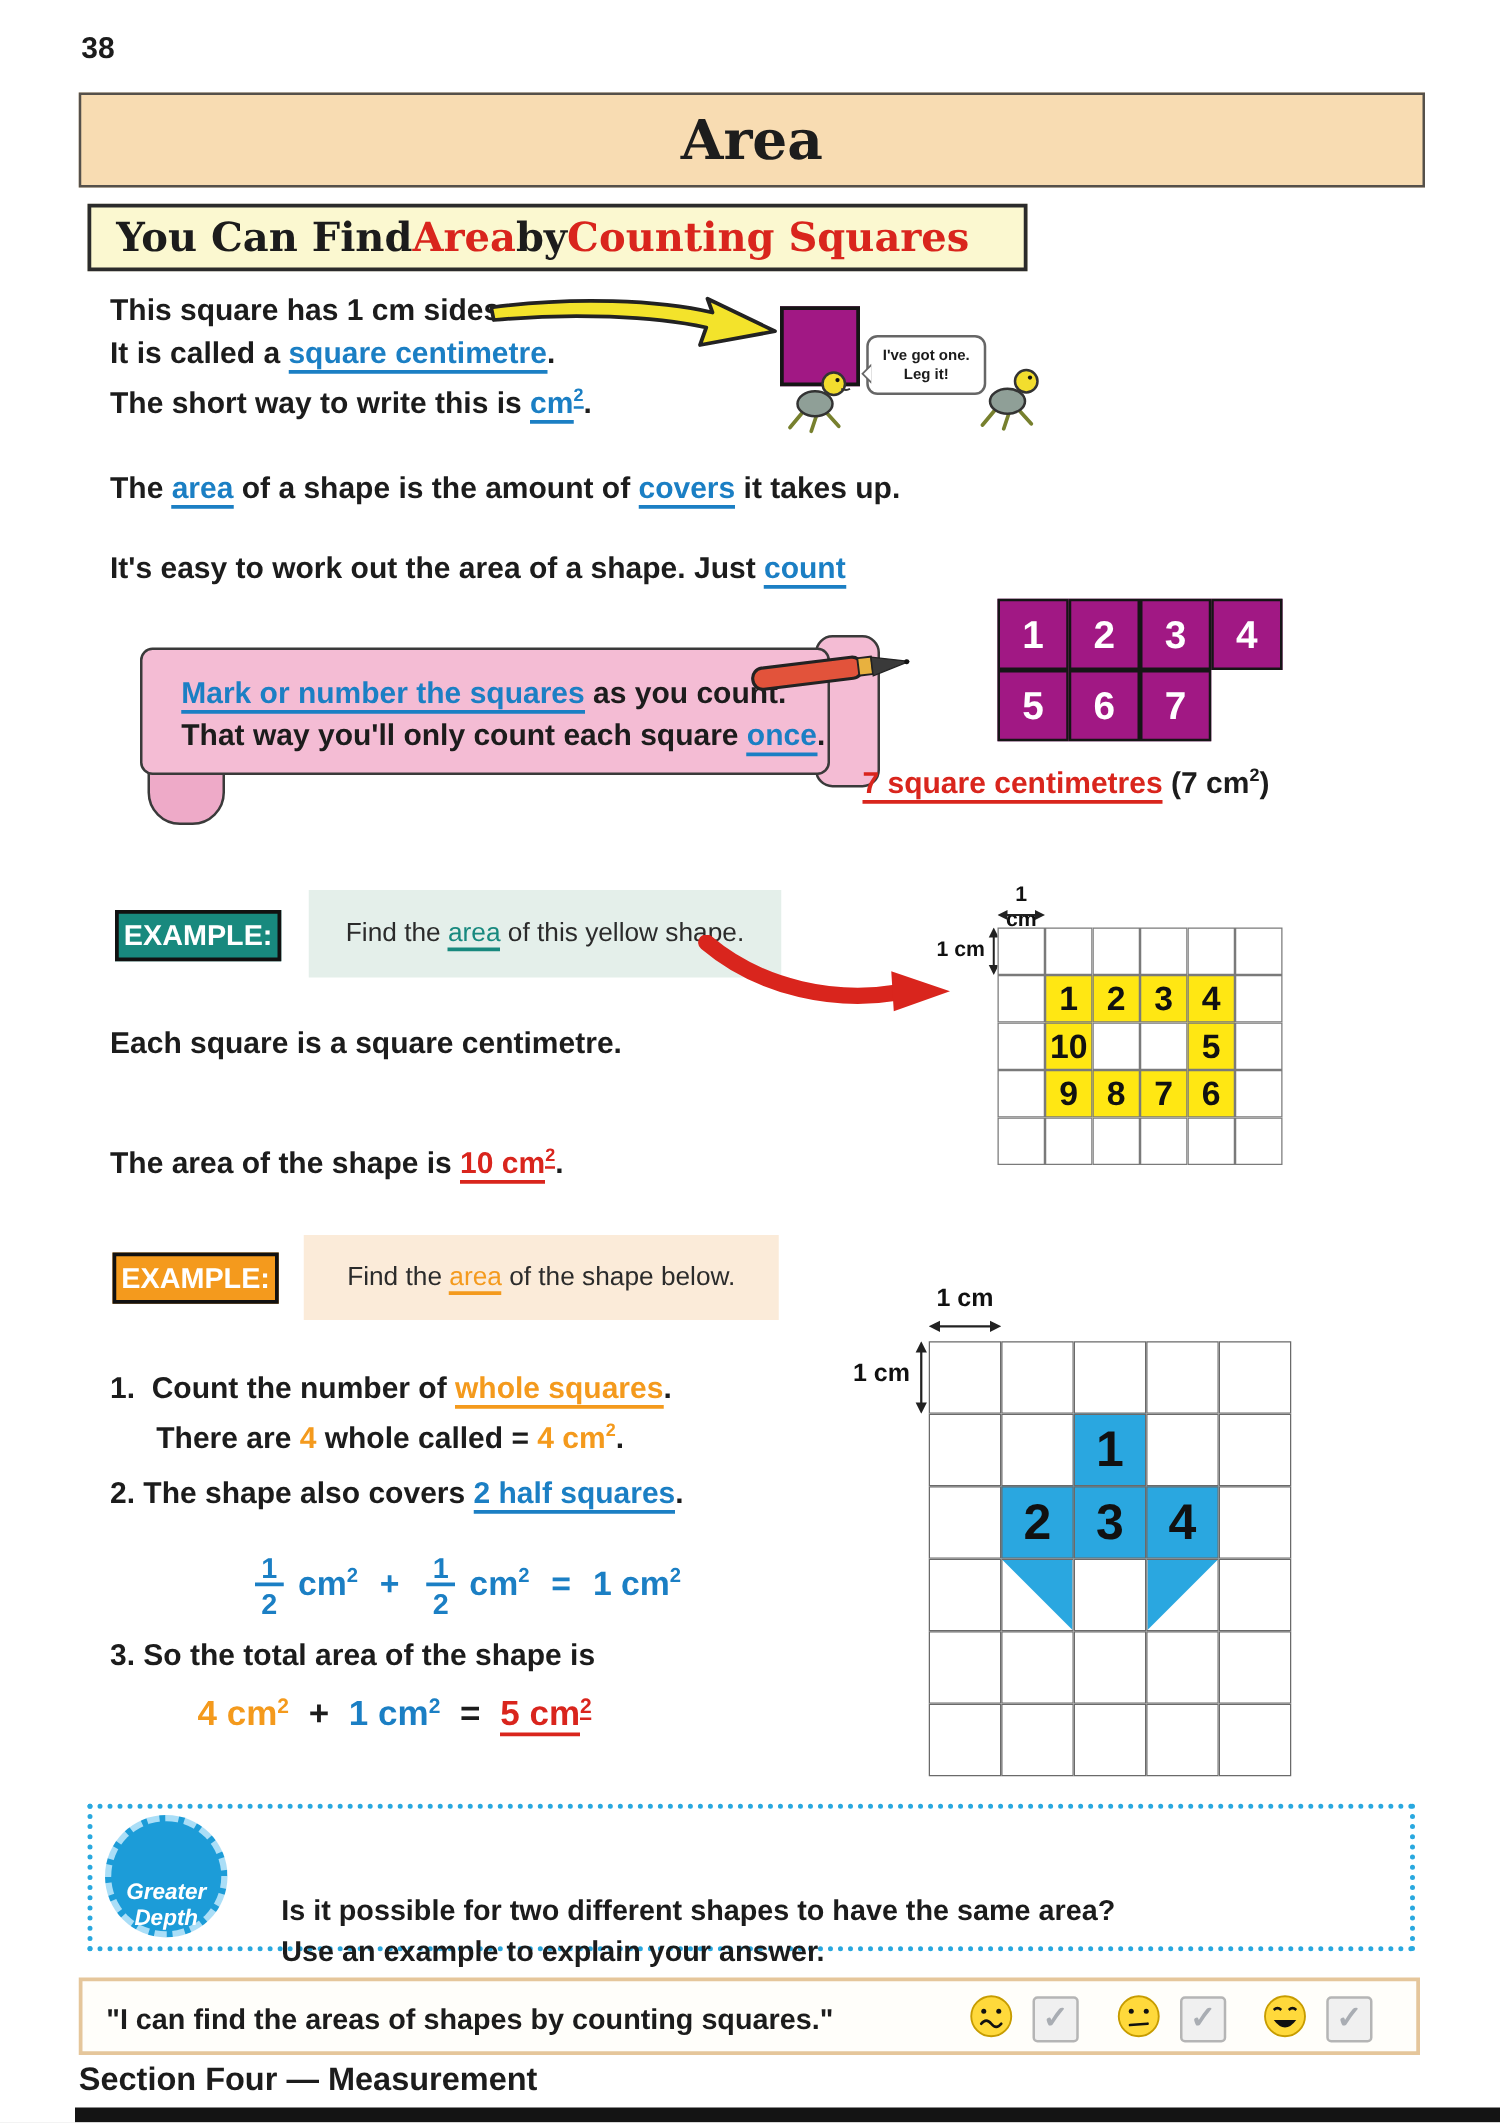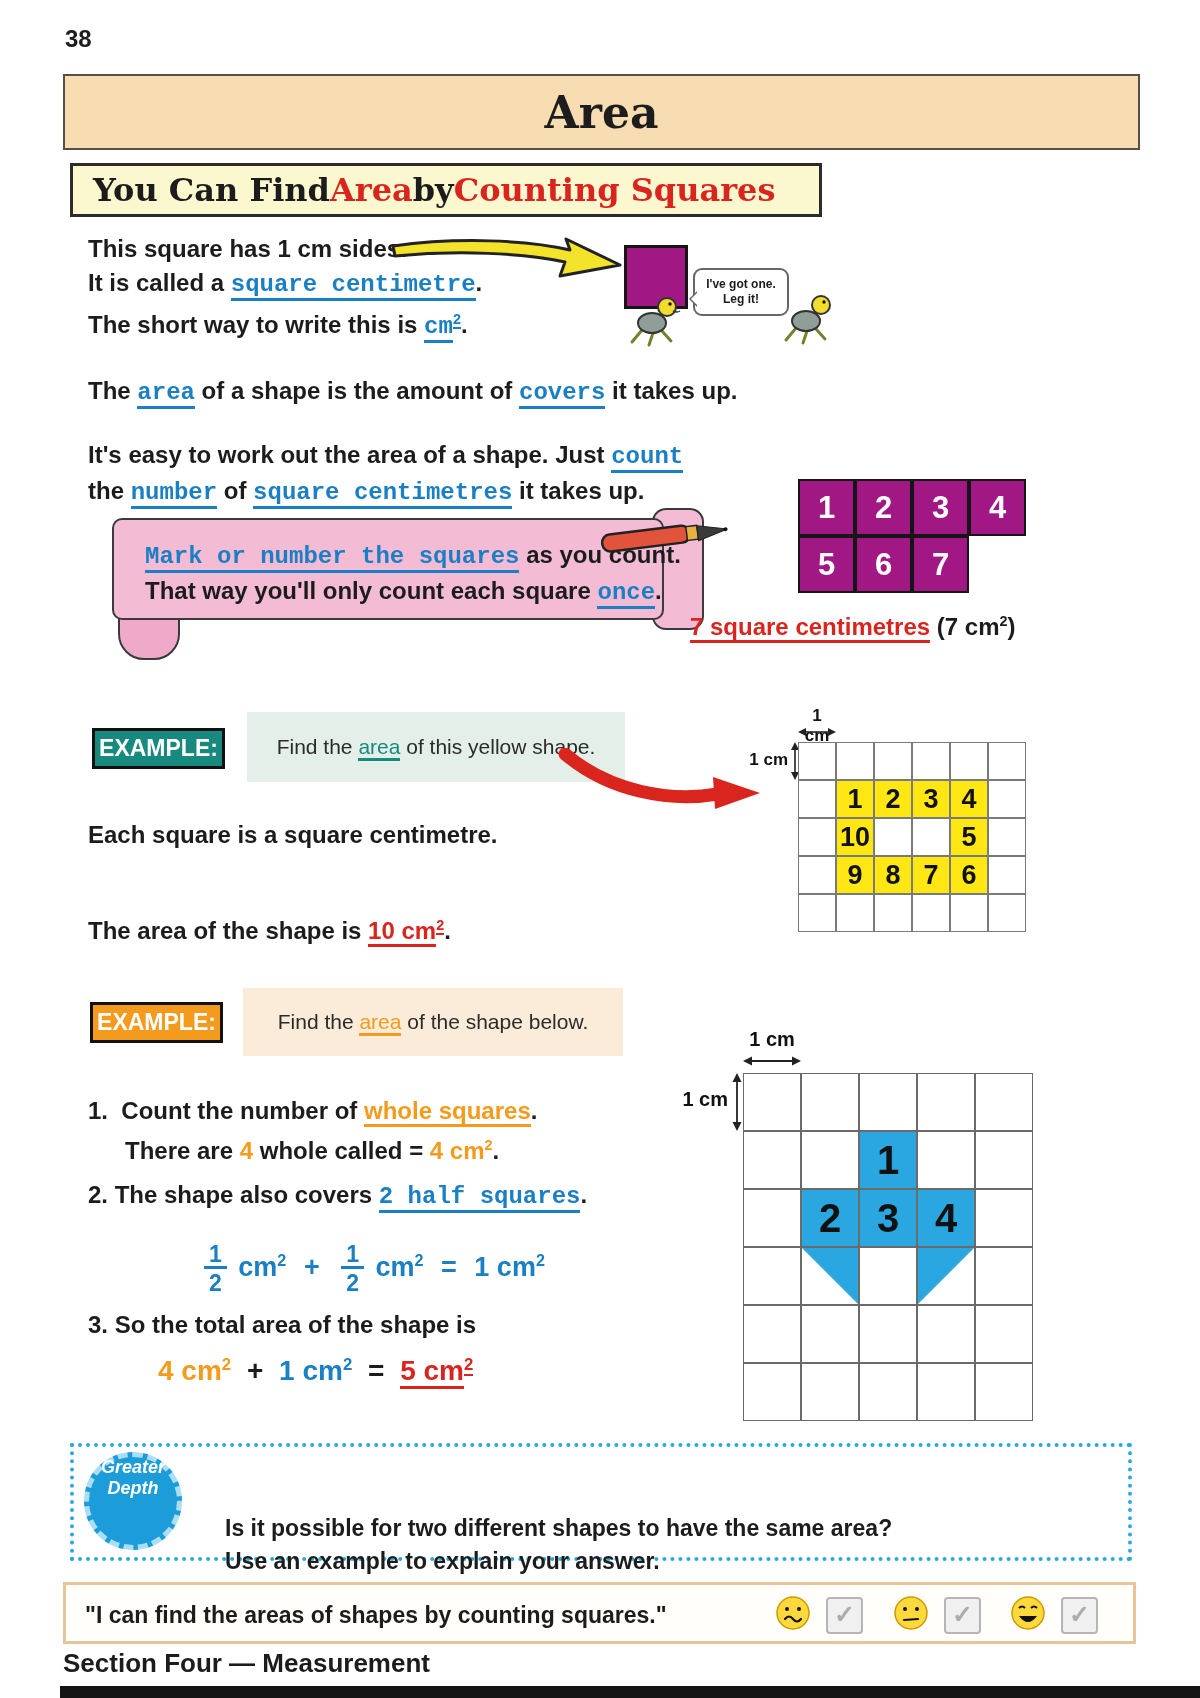--- a/index.html
+++ b/index.html
@@ -5,21 +5,21 @@
   html,body{margin:0;padding:0;background:#e9e9e9;}
   .page{position:relative;width:1200px;height:1698px;background:#ffffff;
         font-family:"Liberation Sans",sans-serif;color:#1c1c1c;overflow:hidden;margin:0 auto;}
   .abs{position:absolute;}
   .serif{font-family:"DejaVu Serif",serif;font-weight:bold;}
   .body-text{font-weight:bold;font-size:24px;line-height:34px;}
   .plain-text{font-weight:normal;font-size:21px;color:#2b2b2b;}
   .red{color:#d9251d;}
   .bb{color:#1b7fc4;}
   .ob{color:#f49a1d;}
-  .lb{color:#1b7fc4;border-bottom:3px solid #1b7fc4;font-family:Liberation Mono, monospace;}
+  .lb{color:#1b7fc4;border-bottom:3px solid #1b7fc4;}
   .lt{color:#18897e;border-bottom:3px solid #18897e;}
   .lo{color:#f49a1d;border-bottom:3px solid #f49a1d;}
   .lr{color:#d9251d;border-bottom:3px solid #d9251d;}
   sup{font-size:60%;}
   
   .title-bar{left:63px;top:74px;width:1073px;height:72px;background:#f8dcb2;border:2px solid #55504a;
              display:flex;align-items:center;justify-content:center;font-size:44px;color:#1d1d1d;}
   .heading-box{left:70px;top:163px;width:752px;height:54px;background:#fbf8d0;border:3px solid #2b2b2b;
                display:flex;align-items:center;padding-left:20px;font-size:32px;box-sizing:border-box;}
   
@@ -51,21 +51,21 @@
   .cm-label{font-weight:bold;font-size:17px;color:#111;text-align:center;}
   .cm-label-lg{font-weight:bold;font-size:20px;color:#111;text-align:center;}
   
   .eq-blue{color:#1b7fc4;font-weight:bold;font-size:27px;}
   .frac{display:inline-flex;flex-direction:column;align-items:center;vertical-align:middle;margin:0 4px;}
   .frac .fn{border-bottom:3px solid #1b7fc4;line-height:1.05;padding:0 5px;font-size:23px;}
   .frac .fd{line-height:1.05;padding-top:2px;font-size:23px;}
   
   .gd-box{left:70px;top:1443px;width:1062px;height:118px;border:4px dotted #29a8df;box-sizing:border-box;background:#fff;}
   .stamp{left:84px;top:1452px;width:98px;height:98px;border-radius:50%;background:#1c9cd8;border:5px dashed #aadef7;
-         box-sizing:border-box;display:flex;flex-direction:column;align-items:center;justify-content:flex-start;
+         box-sizing:border-box;display:flex;flex-direction:column;align-items:center;justify-content:flex-end;
          color:#fff;font-weight:bold;font-style:italic;font-size:18px;line-height:21px;}
   
   .obj-bar{left:63px;top:1582px;width:1073px;height:62px;background:#fffefa;border:3px solid #e5c69b;box-sizing:border-box;}
   .chk{position:absolute;width:33px;height:33px;background:#f0f0f0;border:2px solid #b5b5b5;border-radius:4px;
        color:#a9adb3;font-size:25px;line-height:31px;text-align:center;font-weight:bold;}
   .footer-text{left:63px;top:1648px;font-weight:bold;font-size:26px;}
   .bottom-bar{left:60px;top:1686px;width:1140px;height:12px;background:#141414;}
 </style>
 </head>
 <body>
@@ -115,21 +115,20 @@
     <circle cx="41" cy="17" r="9" fill="#f2dd2e" stroke="#333" stroke-width="2"></circle>
     <circle cx="44" cy="14" r="1.7" fill="#111"></circle>
   </svg>
 
   <div class="abs body-text" style="left:88px;top:374px;">
     <span>The </span><span class="lb">area</span><span> of a shape is the amount of </span><span class="lb">covers</span><span> it takes up.</span>
   </div>
 
   <div class="abs body-text" style="left:88px;top:438px;">
     <div><span>It's easy to work out the area of a shape.  Just </span><span class="lb">count</span></div>
-    <div><span>the </span><span class="lb">number</span><span> of </span><span class="lb">square centimetres</span><span> it takes up.</span></div>
   </div>
 
   <div class="grid grid-purple" style="left:798px;top:479px;">
       <div class="gcell" style="left: 0px; top: 0px; width: 57px; height: 57px;">1</div>
       <div class="gcell" style="left: 57px; top: 0px; width: 57px; height: 57px;">2</div>
       <div class="gcell" style="left: 114px; top: 0px; width: 57px; height: 57px;">3</div>
       <div class="gcell" style="left: 171px; top: 0px; width: 57px; height: 57px;">4</div>
       <div class="gcell" style="left: 0px; top: 57px; width: 57px; height: 57px;">5</div>
       <div class="gcell" style="left: 57px; top: 57px; width: 57px; height: 57px;">6</div>
       <div class="gcell" style="left: 114px; top: 57px; width: 57px; height: 57px;">7</div>

